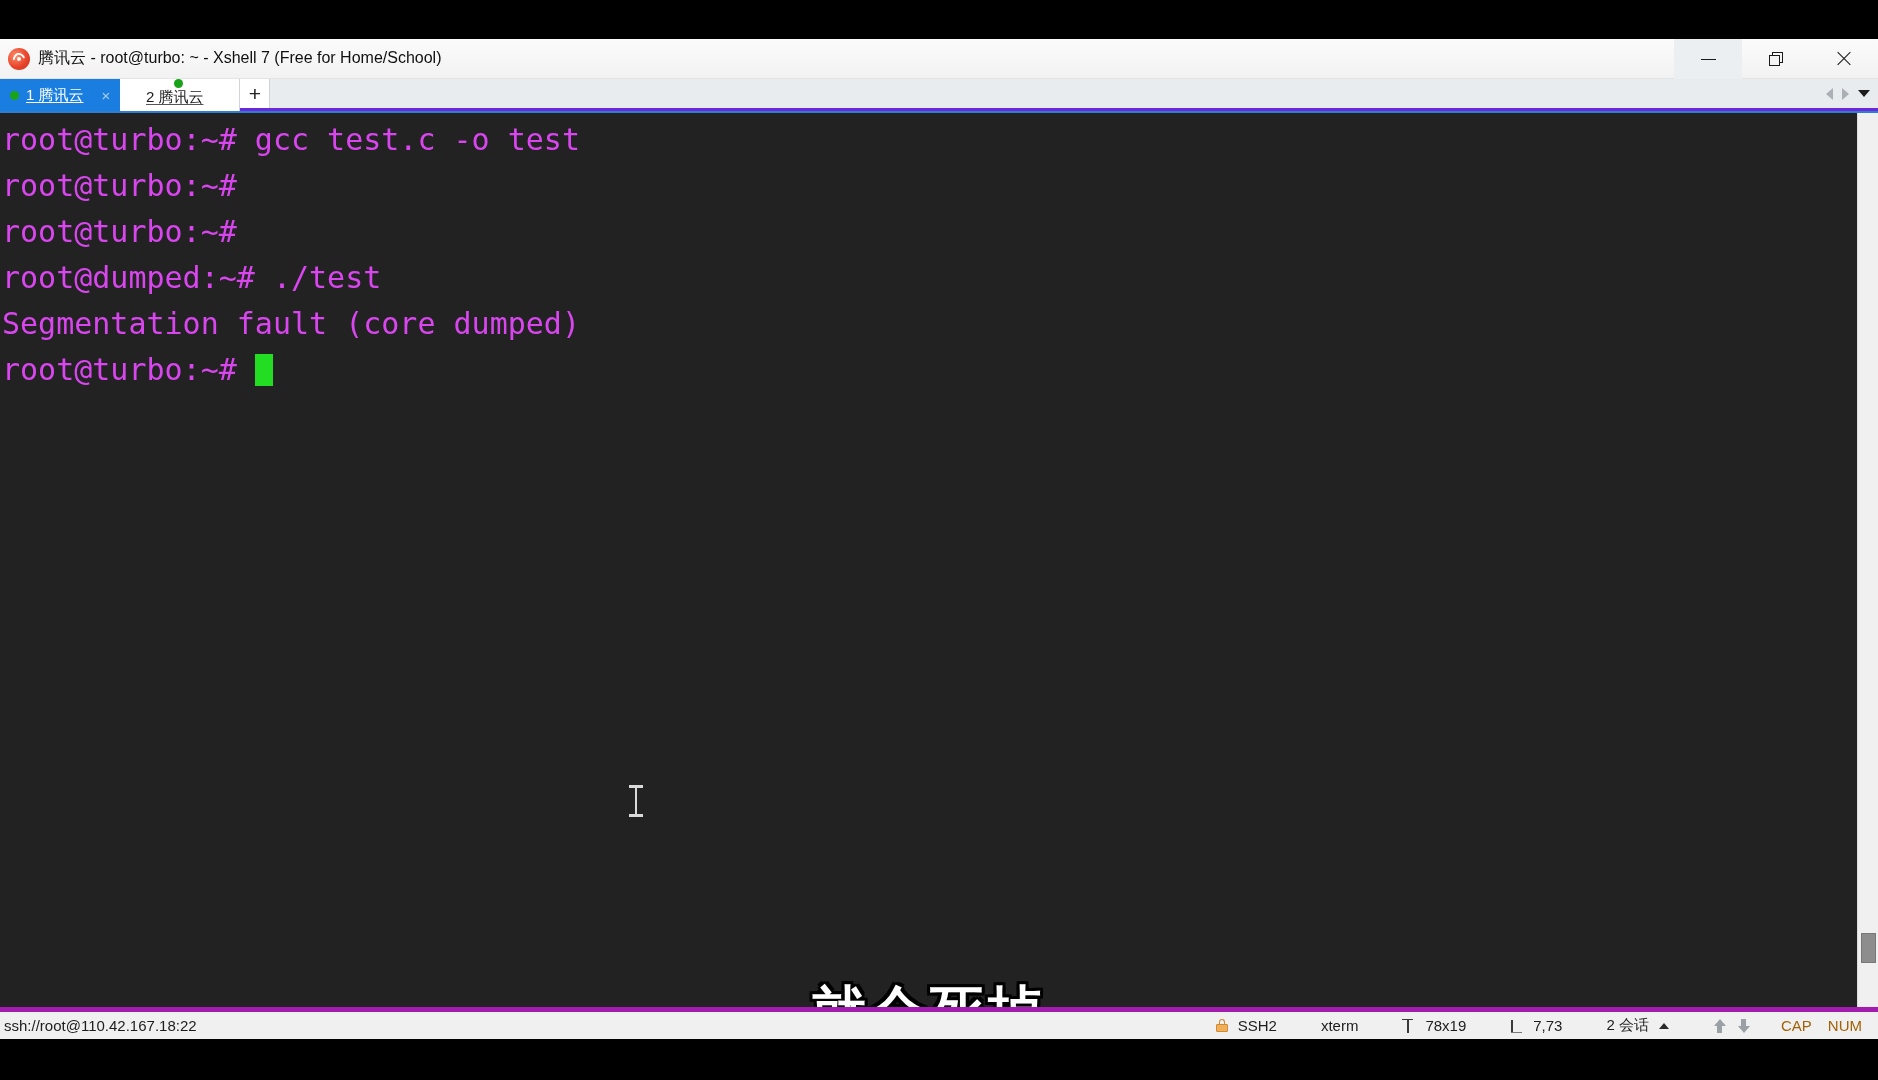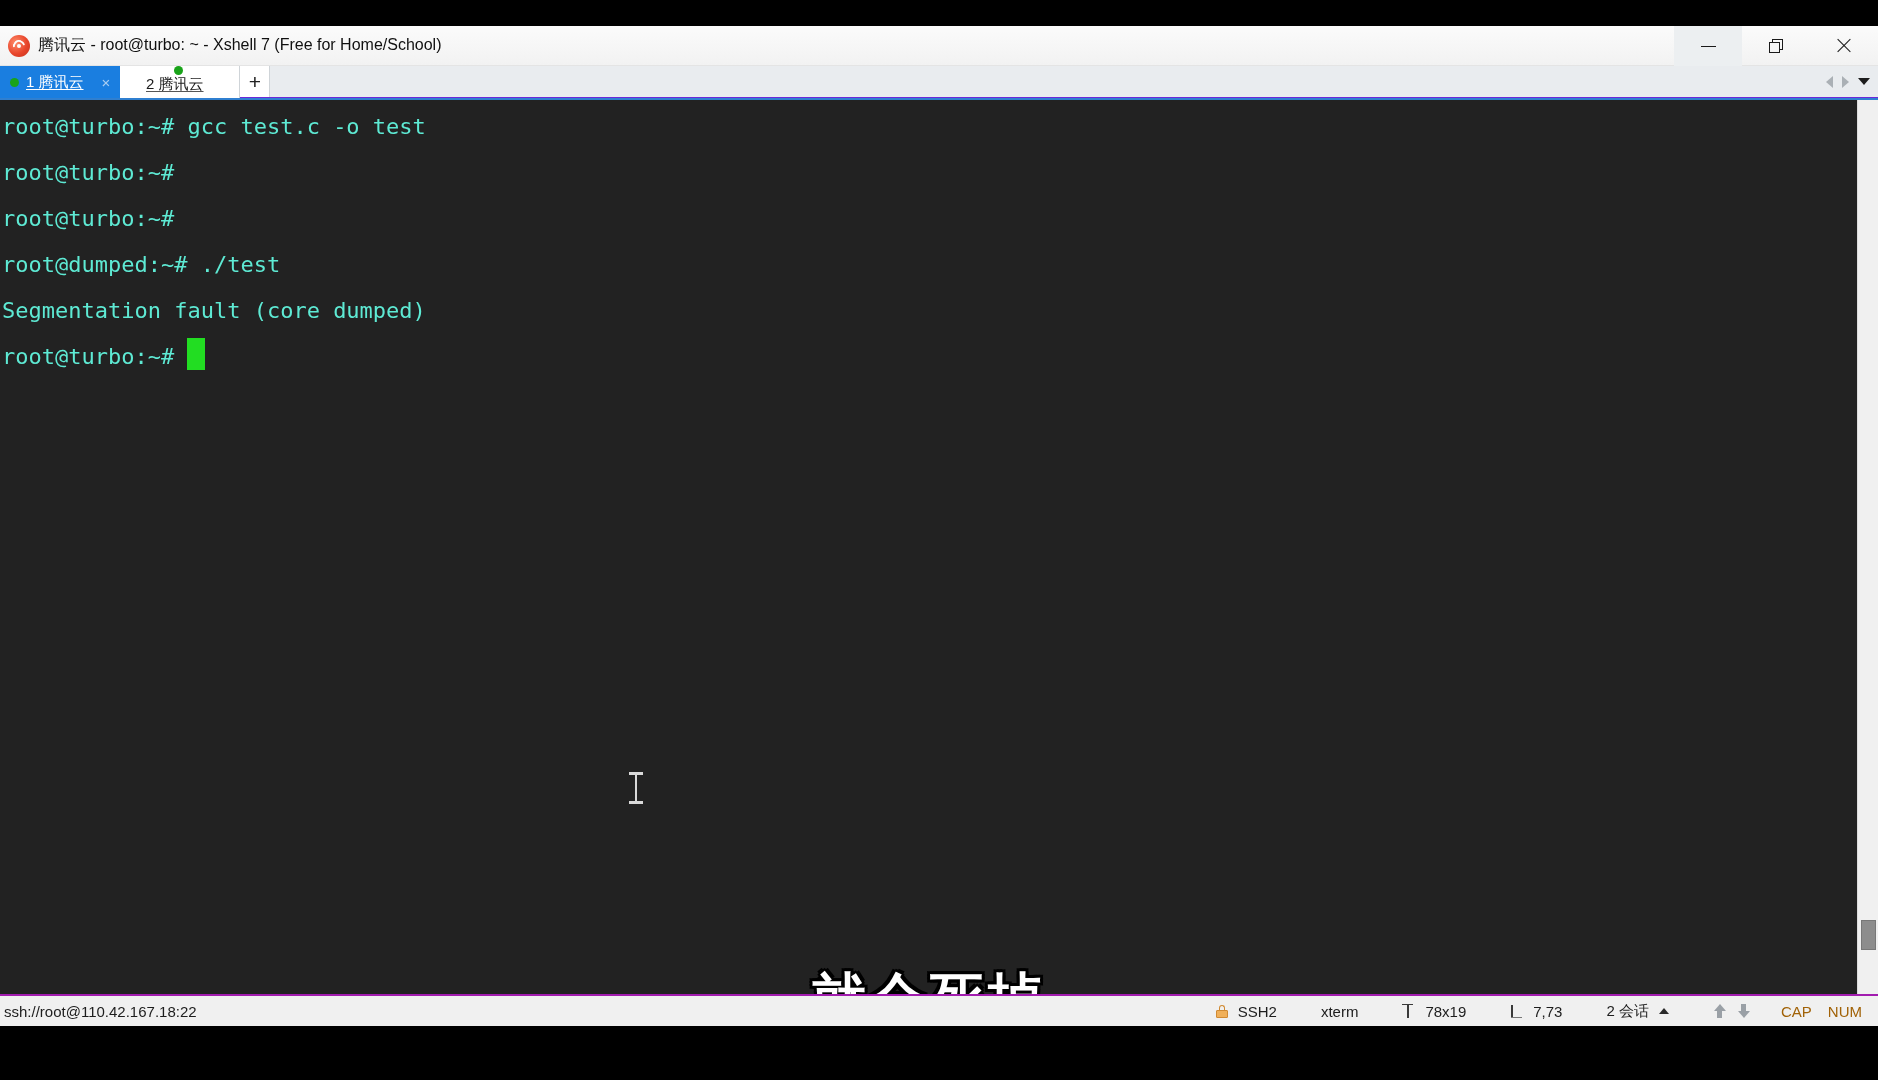--- a/index.html
+++ b/index.html
@@ -16,21 +16,21 @@
     position: relative;
     width: 1878px;
     height: 1080px;
     background: #000000;
   }
 
   
   #window {
     position: absolute;
     left: 0;
-    top: 26px;
+    top: 39px;
     width: 1878px;
     height: 1000px;
     background: #f0f0f0;
     display: flex;
     flex-direction: column;
     overflow: hidden;
   }
 
   
   .titlebar {
@@ -121,21 +121,21 @@
   .glyph-close:after  { transform: rotate(-45deg); }
 
   
   .tabbar {
     position: relative;
     height: 32px;
     flex: 0 0 32px;
     background: #e9ecef;
     display: flex;
     align-items: stretch;
-    border-bottom: 1px solid #6d28d9;
+    border-bottom: 3px solid #6d28d9;
   }
   .tab {
     display: flex;
     align-items: center;
     height: 32px;
     padding: 0 6px 0 10px;
     font-size: 15px;
     cursor: default;
     position: relative;
     min-width: 120px;
@@ -211,23 +211,23 @@
   }
   .term {
     position: relative;
     flex: 1 1 auto;
     background: #222222;
     padding: 4px 0 0 2px;
     overflow: hidden;
   }
   .term-line {
     font-family: "DejaVu Sans Mono", monospace;
-    font-size: 22px;
+    font-size: 30px;
     line-height: 46px;
-    color: #5eead4;
+    color: #d946ef;
     white-space: pre;
     letter-spacing: 0px;
   }
   .cursor-block {
     display: inline-block;
     width: 18px;
     height: 32px;
     background: #22dd22;
     vertical-align: -6px;
   }
@@ -278,21 +278,21 @@
   .ibeam i { position: absolute; display: block; background: #d9d9d9; }
   .ibeam i.stem { left: 6px; top: 2px; width: 2px; height: 28px; }
   .ibeam i.top  { left: 0; top: 0; width: 14px; height: 3px; }
   .ibeam i.bot  { left: 0; top: 29px; width: 14px; height: 3px; }
 
   
   .statusbar {
     height: 32px;
     flex: 0 0 32px;
     background: #f0f0f0;
-    border-top: 2px solid #a21caf;
+    border-top: 5px solid #a21caf;
     display: flex;
     align-items: center;
     font-size: 15px;
     color: #1d1d1d;
   }
   .sb-left { padding-left: 4px; white-space: nowrap; }
   .sb-flex { flex: 1 1 auto; }
   .sb-item {
     display: flex;
     align-items: center;

